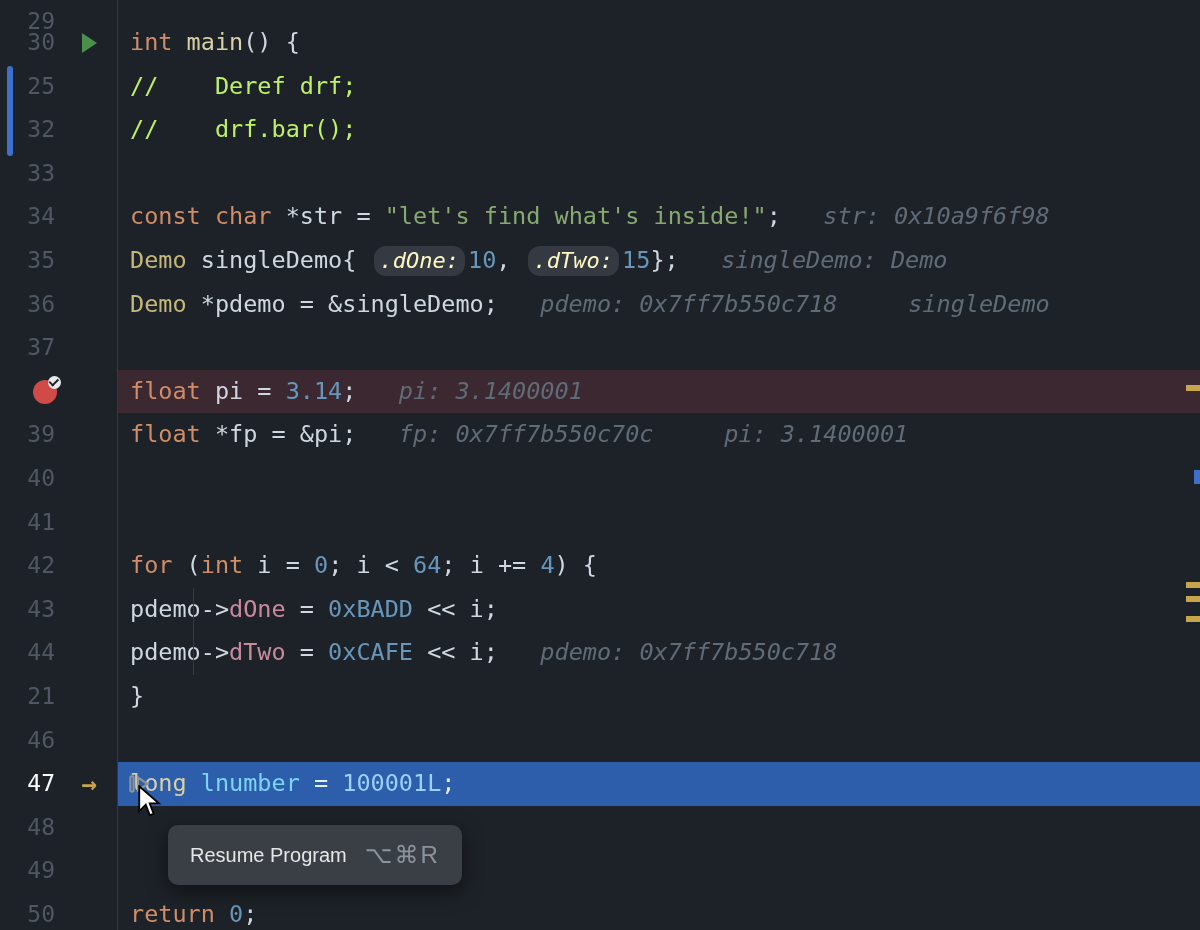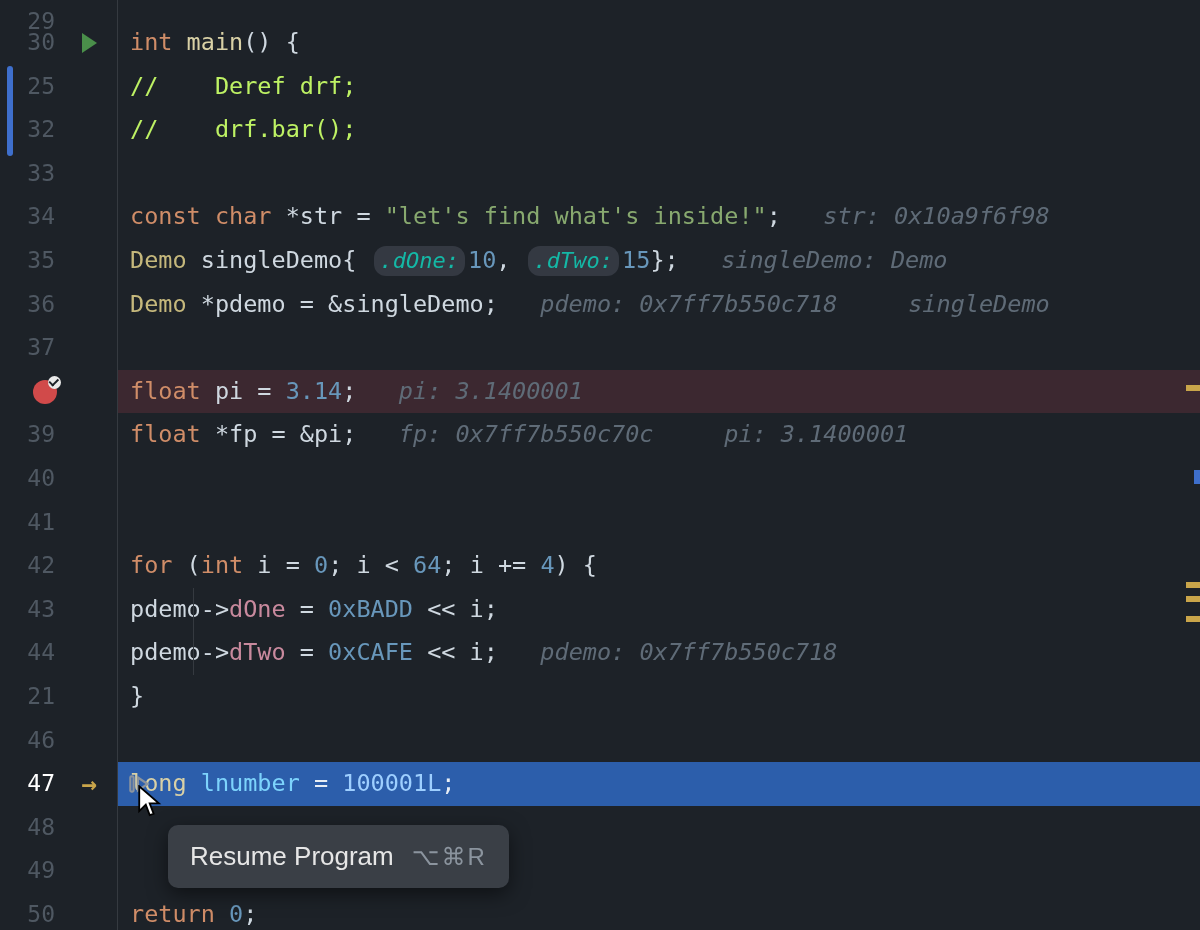--- a/index.html
+++ b/index.html
@@ -84,21 +84,21 @@
   .tok-str { color: #88a96f; }
   .tok-num { color: #6897bb; }
   .tok-comm { color: #bef264; }
   .tok-mem { color: #c98a9e; }
   .hint { color: #5f6b77; font-style: italic; }
   .inlay {
     background: #343942;
     border-radius: 12px;
     padding: 0 6px;
     margin: 0 3px;
-    color: #14b8a6;
+    color: #fef9c3;
     font-style: italic;
     font-size: 22px;
     display: inline-block;
     line-height: 30px;
   }
 
   .indent-guide {
     position: absolute;
     left: 186px;
     width: 1px;
@@ -168,21 +168,21 @@
     position:absolute;
     background:#3a3f46;
     border-radius:10px;
     padding:16px 22px;
     display:flex;
     align-items:center;
     gap:18px;
     box-shadow:0 6px 20px rgba(0,0,0,0.5);
     z-index:50;
   }
-  .tooltip-label { color:#e6e6e6; font-family:-apple-system,"Segoe UI",sans-serif; font-size:26px; }
+  .tooltip-label { color:#e6e6e6; font-family:-apple-system,"Segoe UI",sans-serif; font-size:20px; }
   .tooltip-shortcut { color:#8b949e; font-family:-apple-system,"Segoe UI",sans-serif; font-size:24px; letter-spacing:2px;}
 
   .marker-strip {
     position:absolute;
     right:0;
     top:0;
     width:16px;
     height:100%;
     background:transparent;
   }

